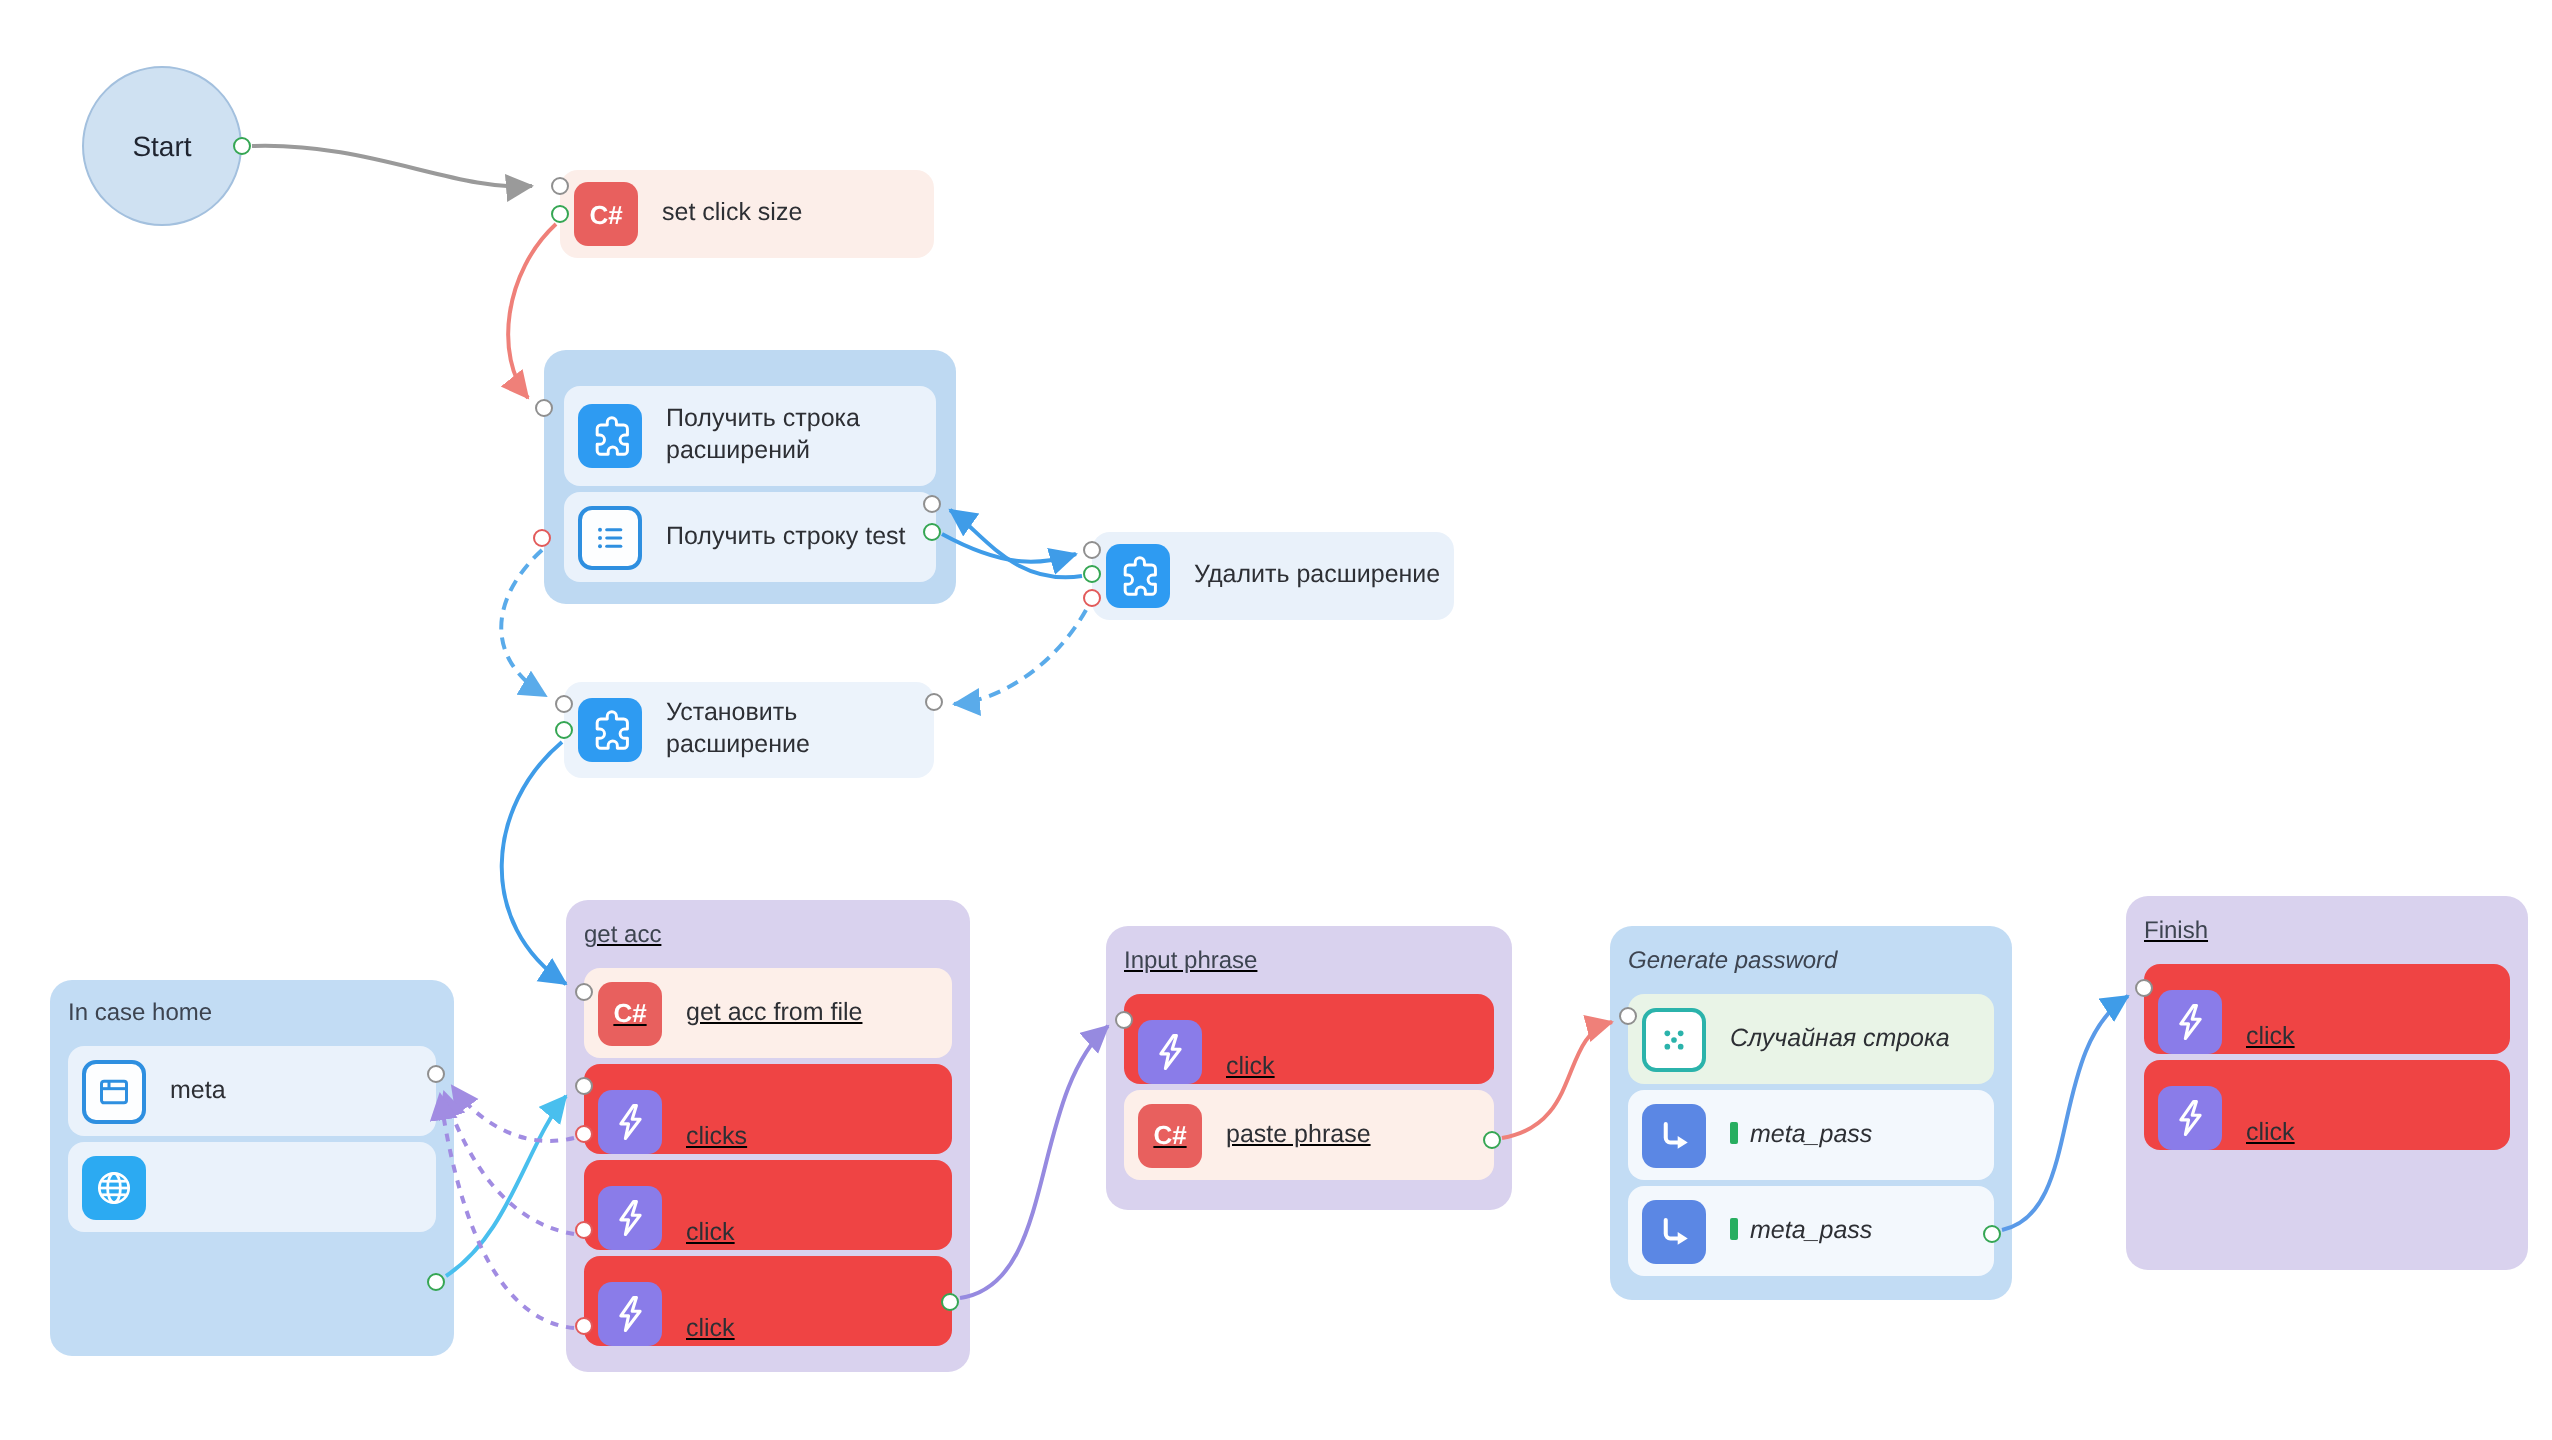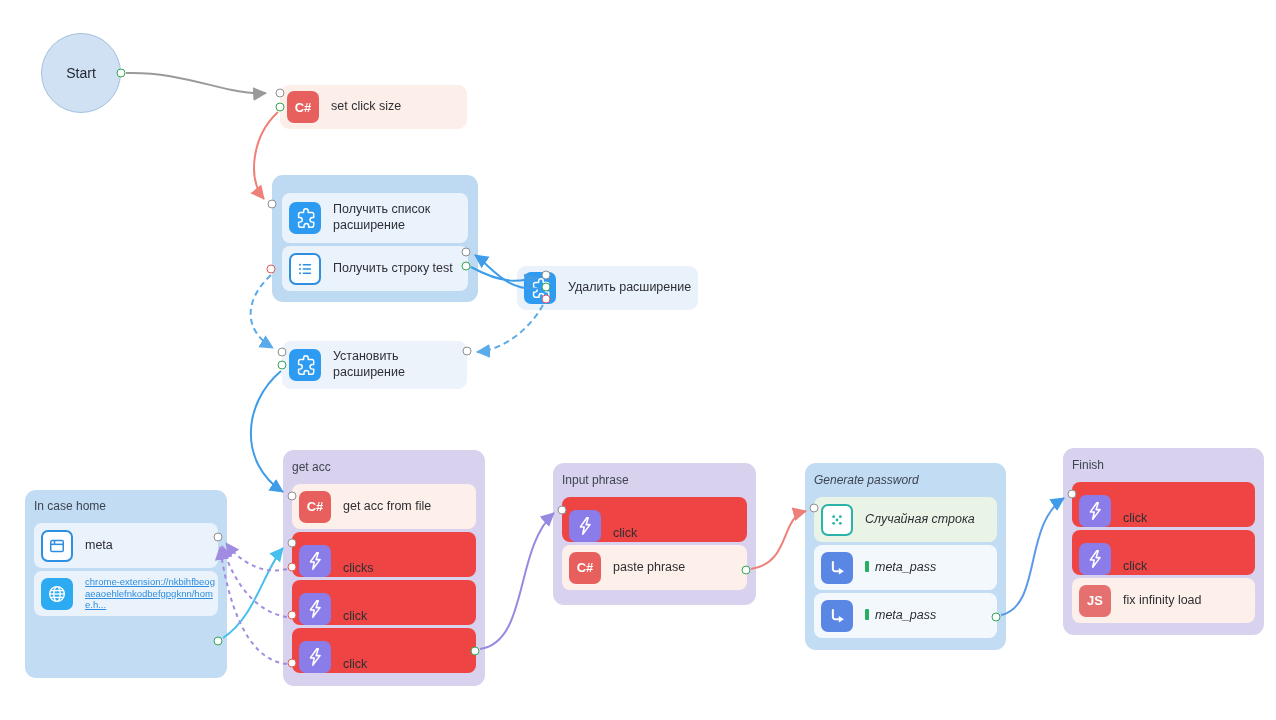--- a/index.html
+++ b/index.html
@@ -10,28 +10,28 @@
   
   .start-node { position:absolute; left:41px; top:33px; width:80px; height:80px;
     border-radius:50%; background:#cfe1f2; border:1.5px solid #a3c0de;
     display:flex; align-items:center; justify-content:center; z-index:2; }
   .start-node span { font-size:14px; color:#1f2430; }
 
   
   .node { position:absolute; display:flex; align-items:center; gap:12px;
     padding-left:7px; border-radius:9px; z-index:2; }
   #n-setwin { left:280px; top:85px; width:187px; height:44px; background:#fceee9; }
-  #n-delete { left:517px; top:266px; width:181px; height:44px; background:#e9f1fa; }
+  #n-delete { left:546px; top:266px; width:181px; height:44px; background:#e9f1fa; }
   #n-install { left:282px; top:341px; width:185px; height:48px; background:#ecf3fb; }
   .node .label, .row .label { font-size:12.5px; color:#2d2f34; line-height:1.25; }
 
   
   .group { position:absolute; border-radius:11px; z-index:1; }
   .g-blue { background:#c2dcf4; }
-  .g-purple { background:#d9d2ee; }
+  .g-purple { background:#d9d2ee;text-decoration:underline; }
   .gtitle { font-size:12px; line-height:14px; color:#3d4450; margin-bottom:10px; }
   #g-extensions { left:272px; top:175px; width:206px; height:127px; padding:18px 10px 11px; background:#bed9f2; }
   #g-incase { left:25px;  top:490px; width:202px; height:188px; padding:9px 9px; }
   #g-getacc { left:283px; top:450px; width:202px; height:236px; padding:10px 9px; }
   #g-input { left:553px; top:463px; width:203px; height:142px; padding:10px 9px; }
   #g-genpass { left:805px; top:463px; width:201px; height:187px; padding:10px 9px;font-style:italic; }
   #g-finish { left:1063px; top:448px; width:201px; height:187px; padding:10px 9px; }
 
   .row { display:flex; align-items:center; gap:12px; padding-left:7px;
     height:45px; border-radius:8px; margin-bottom:3px; }
@@ -147,21 +147,21 @@
   </div>
 
   <div class="group g-blue" id="g-extensions">
     <div class="rows">
         <div class="row row-web">
           <span class="icon puzzle-icon">
             <svg width="22" height="22" viewBox="0 0 24 24">
               <path d="M10.5 4.5 C10.5 3.12 11.62 2 13 2 s2.5 1.12 2.5 2.5 V6 h4 a2 2 0 0 1 2 2 v3.5 h-1.5 c-1.38 0 -2.5 1.12 -2.5 2.5 s1.12 2.5 2.5 2.5 H21.5 V20 a2 2 0 0 1 -2 2 h-3.5 v-1.5 c0 -1.38 -1.12 -2.5 -2.5 -2.5 s-2.5 1.12 -2.5 2.5 V22 H7 a2 2 0 0 1 -2 -2 v-3.5 H6.5 c1.38 0 2.5 -1.12 2.5 -2.5 S7.88 11.5 6.5 11.5 H5 V8 a2 2 0 0 1 2 -2 h3.5 z" fill="none" stroke="#fff" stroke-width="1.6" stroke-linejoin="round"></path>
             </svg>
           </span>
-          <span class="label">Получить список расширение</span>
+          <span class="label">Получить строка расширений</span>
         </div>
         <div class="row row-web">
           <span class="icon list-icon">
             <svg width="20" height="20" viewBox="0 0 24 24">
               <circle cx="6" cy="7" r="1.2" fill="#2e8fe0"></circle>
               <circle cx="6" cy="12" r="1.2" fill="#2e8fe0"></circle>
               <circle cx="6" cy="17" r="1.2" fill="#2e8fe0"></circle>
               <g stroke="#2e8fe0" stroke-width="1.8" stroke-linecap="round">
                 <line x1="10" y1="7" x2="18.5" y2="7"></line>
                 <line x1="10" y1="12" x2="18.5" y2="12"></line>
@@ -194,21 +194,20 @@
             <svg width="22" height="22" viewBox="0 0 24 24">
               <g fill="none" stroke="#fff" stroke-width="1.5">
                 <circle cx="12" cy="12" r="8"></circle>
                 <ellipse cx="12" cy="12" rx="3.5" ry="8"></ellipse>
                 <line x1="4" y1="12" x2="20" y2="12"></line>
                 <line x1="5.5" y1="8.3" x2="18.5" y2="8.3"></line>
                 <line x1="5.5" y1="15.7" x2="18.5" y2="15.7"></line>
               </g>
             </svg>
           </span>
-          <span class="label link-label">chrome-extension://nkbihfbeogaeaoehlefnkodbefgpgknn/home.h...</span>
         </div>
       </div>
   </div>
 
   <div class="group g-purple" id="g-getacc">
     <div class="gtitle">get acc</div>
     <div class="rows">
         <div class="row row-code">
           <span class="icon csharp-icon">
             <b>C#</b>
@@ -311,26 +310,20 @@
           </span>
           <span class="label">click</span>
         </div>
         <div class="row row-action">
           <span class="icon lightning-icon">
             <svg width="22" height="22" viewBox="0 0 24 24">
               <path d="M14 3 L7 13 h4.2 L9.5 21 L17.5 10.5 h-4.3 L15.5 3 Z" fill="none" stroke="#fff" stroke-width="1.7" stroke-linejoin="round"></path>
             </svg>
           </span>
           <span class="label">click</span>
-        </div>
-        <div class="row row-code">
-          <span class="icon js-icon">
-            <b>JS</b>
-          </span>
-          <span class="label">fix infinity load</span>
         </div>
       </div>
   </div>
 
   <div class="port pok" style="left:121px;top:73px"></div>
   <div class="port pin" style="left:280px;top:93px"></div>
   <div class="port pok" style="left:280px;top:107px"></div>
   <div class="port pin" style="left:272px;top:204px"></div>
   <div class="port perr" style="left:271px;top:269px"></div>
   <div class="port pin" style="left:466px;top:252px"></div>

